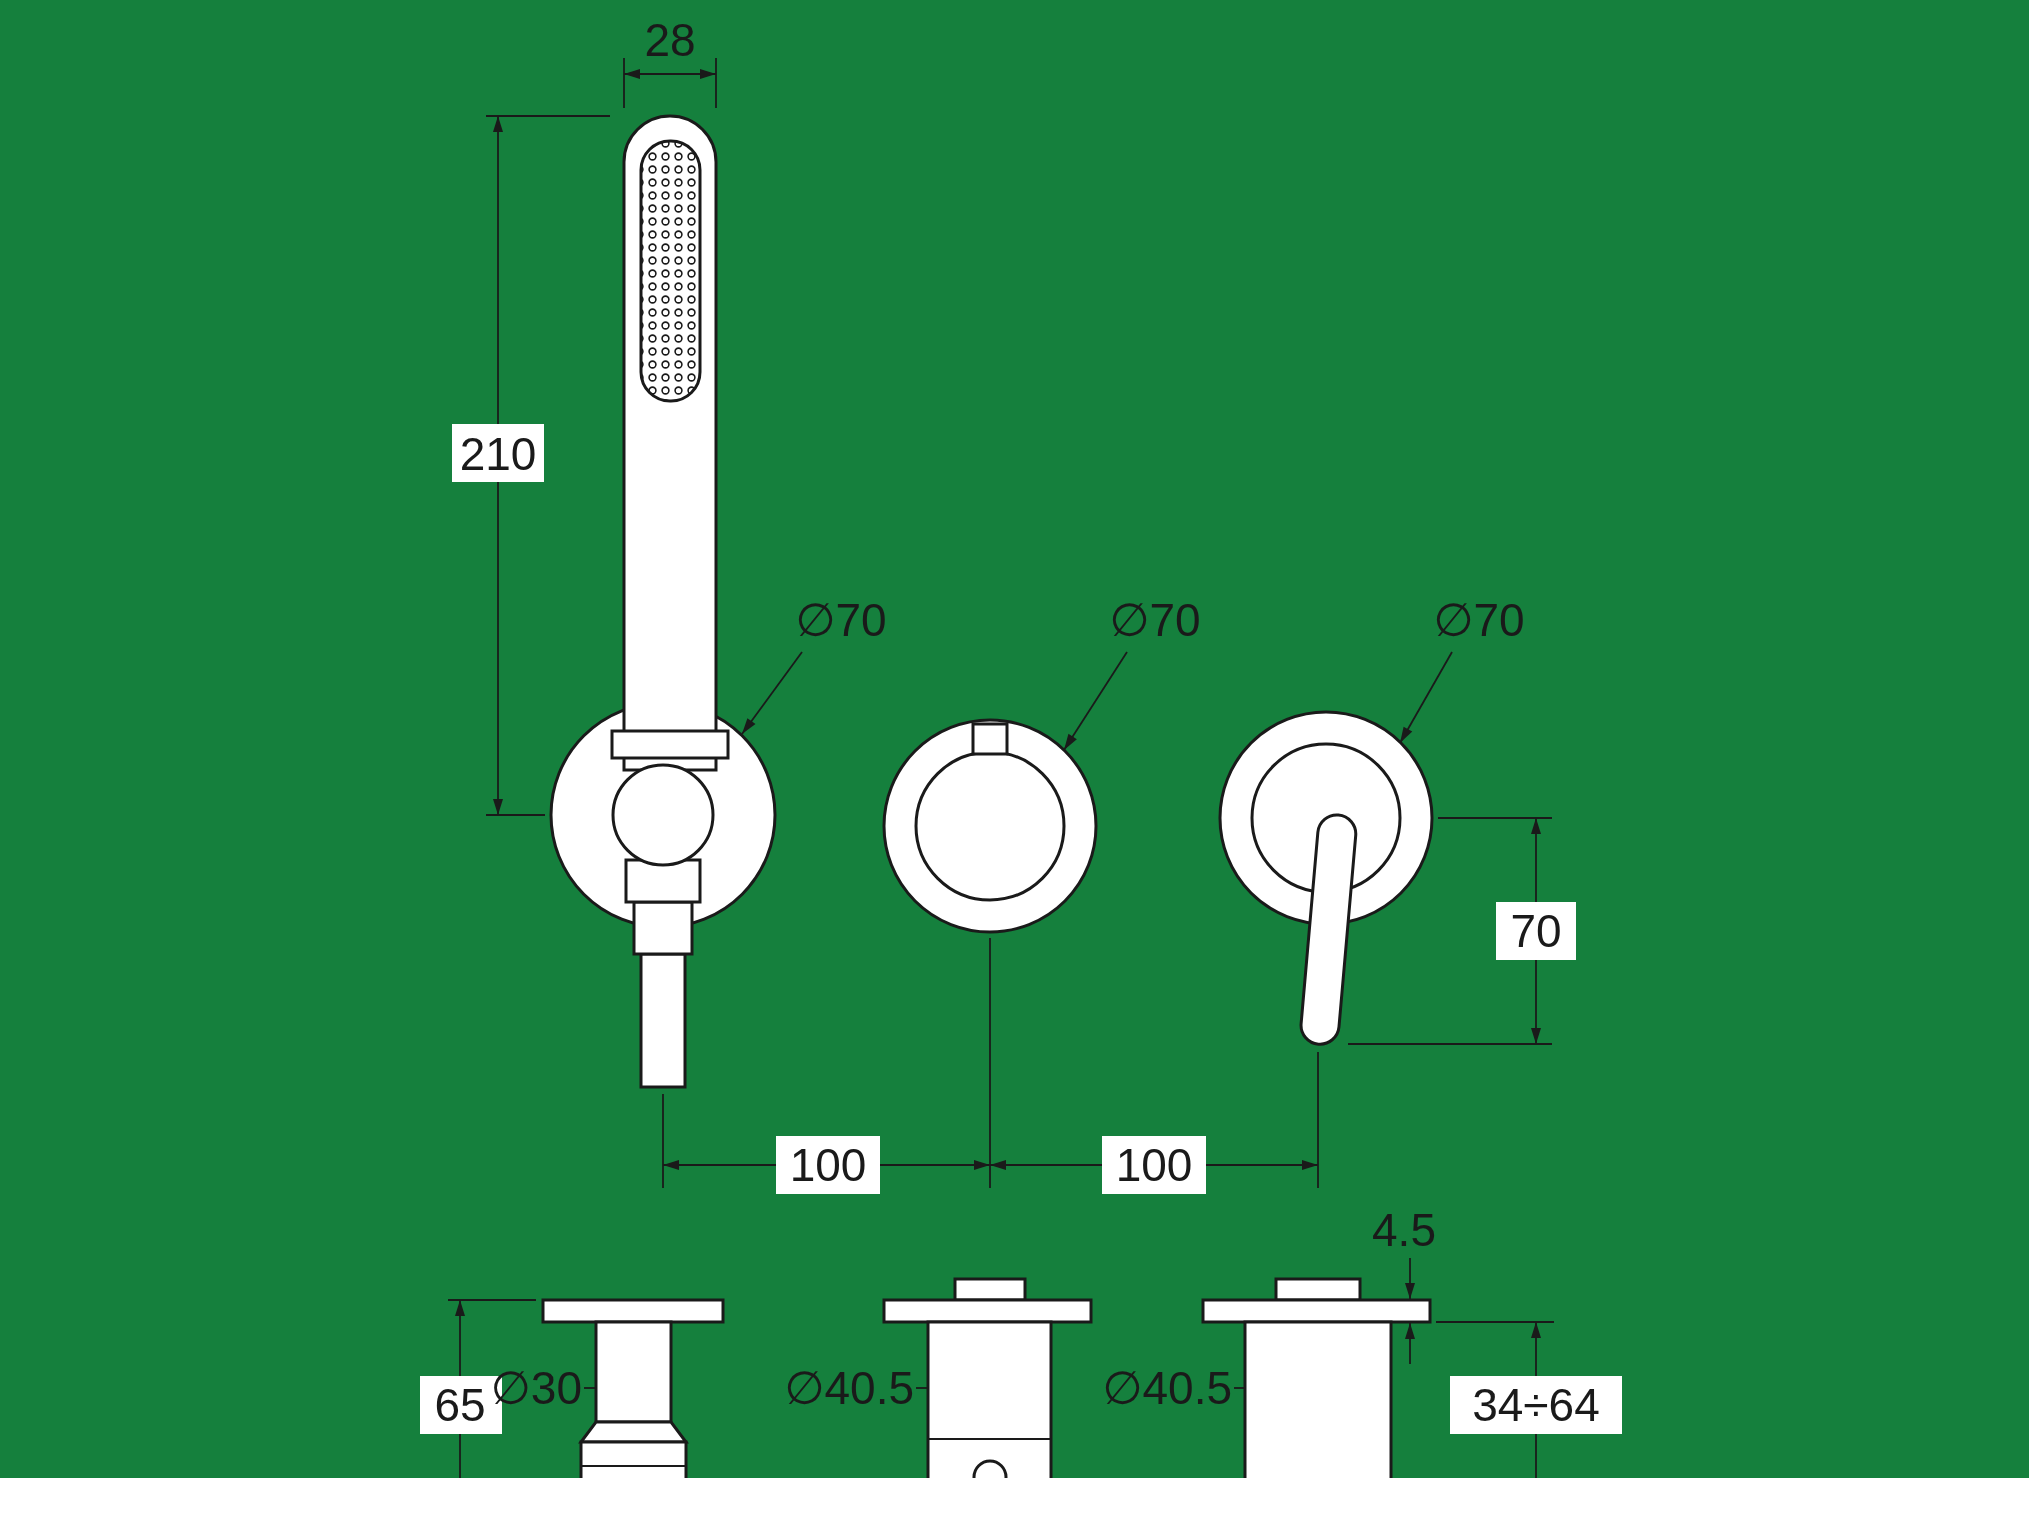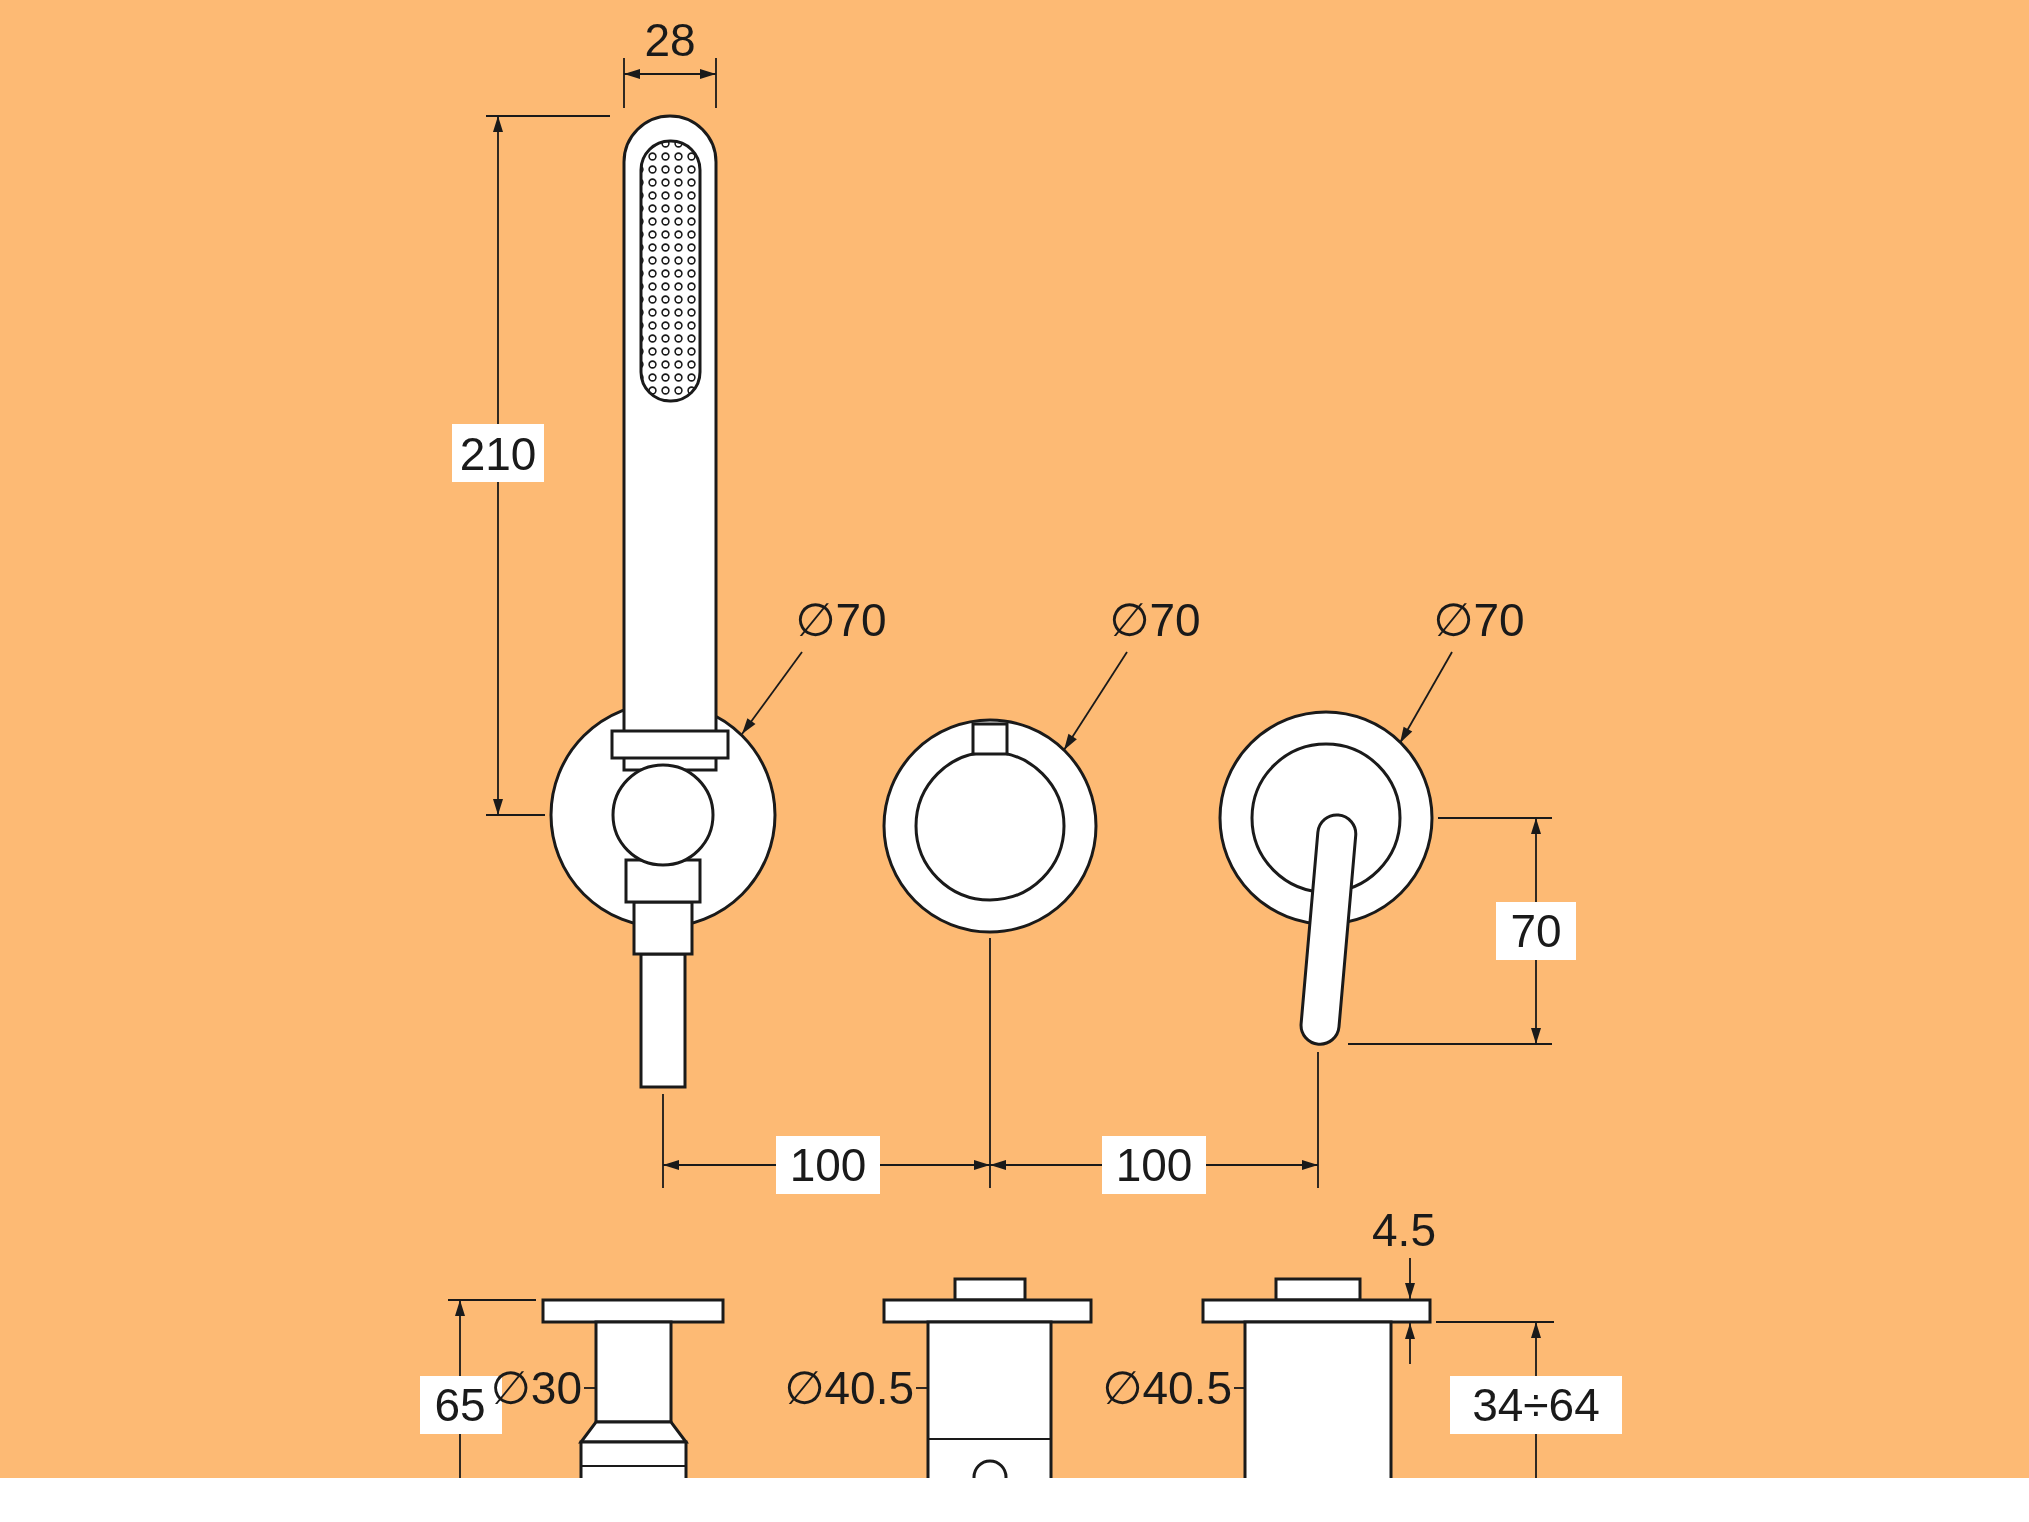--- a/index.html
+++ b/index.html
@@ -1,16 +1,16 @@
 <!DOCTYPE html>
 <html><head>
 <meta charset="utf-8">
 <style>
   html,body{margin:0;padding:0;background:#ffffff;}
-  .canvas{width:2029px;height:1478px;background:#fdba74;position:relative;overflow:hidden;}
+  .canvas{width:2029px;height:1478px;background:#15803d;position:relative;overflow:hidden;}
   svg{display:block;}
   text{font-family:"Liberation Sans","DejaVu Sans",sans-serif;font-size:46px;fill:#1a1a1a;}
   .shape{fill:#ffffff;stroke:#1a1a1a;stroke-width:3;}
   .thin{stroke:#1a1a1a;stroke-width:1.8;fill:none;}
   .tbg{fill:#ffffff;stroke:none;}
 </style>
 </head>
 <body>
 
 <div class="canvas">

